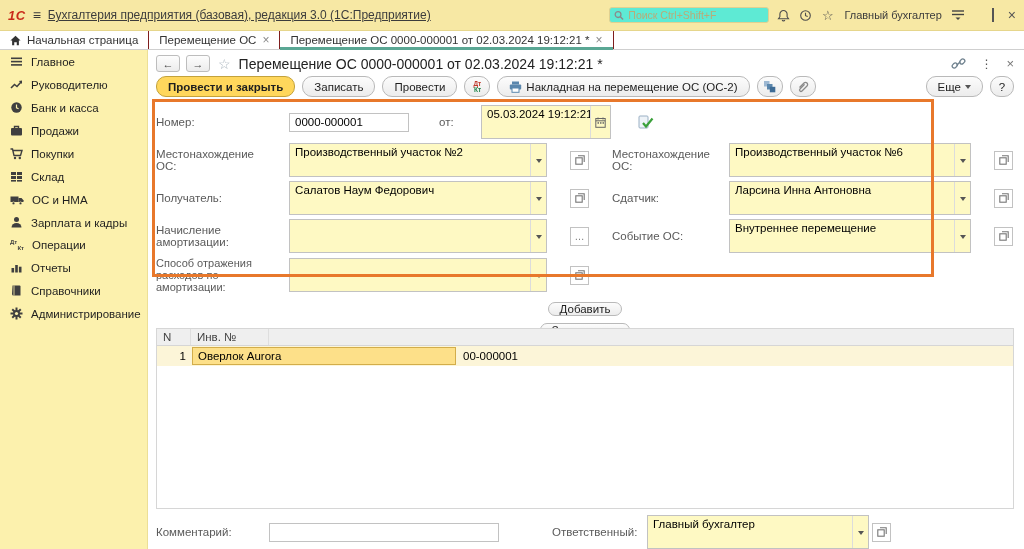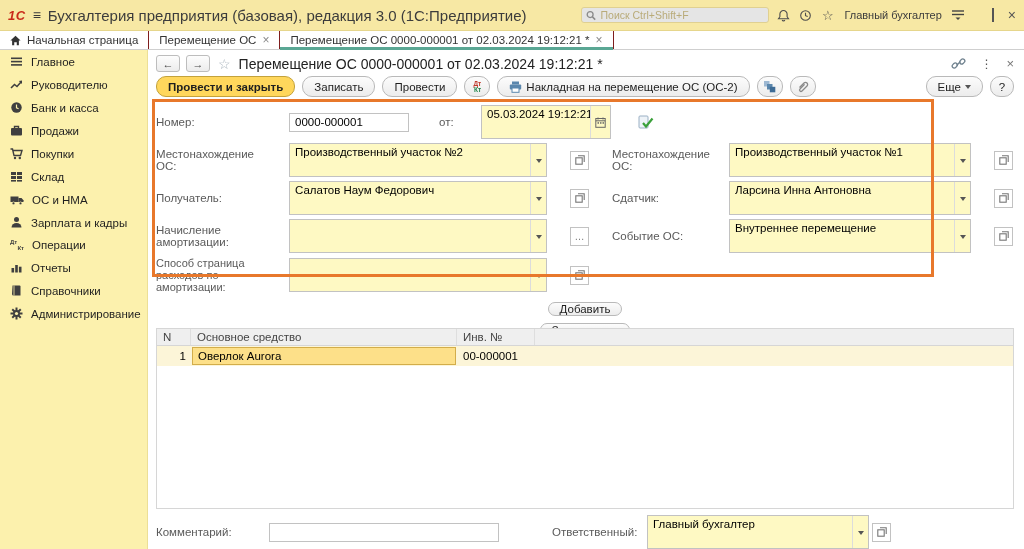--- a/index.html
+++ b/index.html
@@ -4,22 +4,22 @@
 <style>
   * { box-sizing: border-box; margin: 0; padding: 0; }
   html,body { width:1024px; height:549px; overflow:hidden;
     font-family:"Liberation Sans", sans-serif; background:#fff; }
 
   
   .titlebar { height:22px; background:#f7e8a4; display:flex; align-items:center;
     padding:15px 8px; gap:7px; border-bottom:1px solid #e6d68c; }
   .logo { color:#c92a1a; font-weight:bold; font-style:italic; font-size:13px; letter-spacing:.5px;}
   .tb-menu { font-size:14px; color:#3a3a3a; line-height:1;}
-  .tb-title { font-size:15px; color:#3c3c3c; white-space:nowrap;}
-  .searchbox { margin-left:auto; width:188px; height:16px; background:#e5e5e5;
+  .tb-title { font-size:12px; color:#3c3c3c; white-space:nowrap;text-decoration:underline;}
+  .searchbox { margin-left:auto; width:160px; height:16px; background:#5eead4;
     border:1px solid #e0d091; border-radius:3px; display:flex; align-items:center; padding:0 4px; gap:4px;}
   .searchbox input { border:none; background:transparent; outline:none; width:100%;
     font-size:10.5px; color:#6d6245; font-family:"Liberation Sans",sans-serif;}
   .searchbox input::placeholder { color:#b9ab79; }
   .tb-ico { width:15px; height:15px; display:flex; align-items:center; justify-content:center; color:#4c4c4c;}
   .tb-user { font-size:11px; color:#3c3c3c; white-space:nowrap; margin:0 2px;}
   .svcmenu { display:flex; flex-direction:column; align-items:center; line-height:3px; color:#444; font-size:9px;}
   .winbtns { display:flex; gap:14px; margin-left:6px; align-items:center;}
   .winbtn { color:#555; font-size:11px; line-height:1;}
   .minbar { width:8px; height:2px; background:#555; }
@@ -366,21 +366,21 @@
             </span>
         </span>
         <span class="sq-btn">
           <svg width="10" height="10" viewBox="0 0 10 10">
               <rect x="0.8" y="2.8" width="6.4" height="6.4" fill="none" stroke="#777" stroke-width="1.1"></rect>
               <polyline points="3,0.8 9.2,0.8 9.2,7" fill="none" stroke="#777" stroke-width="1.1"></polyline>
             </svg>
         </span>
         <span class="rlabel">Местонахождение ОС:</span>
         <span class="combo w-right">
-          <span class="val">Производственный участок №1</span>
+          <span class="val">Производственный участок №6</span>
           <span class="dd">
               <i></i>
             </span>
         </span>
         <span class="sq-btn">
           <svg width="10" height="10" viewBox="0 0 10 10">
               <rect x="0.8" y="2.8" width="6.4" height="6.4" fill="none" stroke="#777" stroke-width="1.1"></rect>
               <polyline points="3,0.8 9.2,0.8 9.2,7" fill="none" stroke="#777" stroke-width="1.1"></polyline>
             </svg>
         </span>
@@ -433,21 +433,21 @@
         </span>
         <span class="sq-btn">
           <svg width="10" height="10" viewBox="0 0 10 10">
               <rect x="0.8" y="2.8" width="6.4" height="6.4" fill="none" stroke="#777" stroke-width="1.1"></rect>
               <polyline points="3,0.8 9.2,0.8 9.2,7" fill="none" stroke="#777" stroke-width="1.1"></polyline>
             </svg>
         </span>
       </div>
 
       <div class="frow" style="min-height:26px;">
-        <span class="flabel" style="font-size:11px;">Способ страница расходов по амортизации:</span>
+        <span class="flabel" style="font-size:11px;">Способ отражения расходов по амортизации:</span>
         <span class="combo w-left">
           <span class="val"></span>
           <span class="dd">
               <i></i>
             </span>
         </span>
         <span class="sq-btn">
           <svg width="10" height="10" viewBox="0 0 10 10">
               <rect x="0.8" y="2.8" width="6.4" height="6.4" fill="none" stroke="#777" stroke-width="1.1"></rect>
               <polyline points="3,0.8 9.2,0.8 9.2,7" fill="none" stroke="#777" stroke-width="1.1"></polyline>
@@ -479,21 +479,20 @@
         <button class="btn">
           <span>Еще</span>
             <span class="caret"></span>
         </button>
       </span>
     </div>
 
     <div class="tbl">
       <div class="thead">
         <span class="th c-n">N</span>
-        <span class="th c-asset">Основное средство</span>
         <span class="th c-inv">Инв. №</span>
         <span class="th c-rest"></span>
       </div>
       <div class="trow">
         <span class="td c-n">1</span>
         <span class="td c-asset">
           <span class="cell-sel" style="display:block;">Оверлок Aurora</span>
         </span>
         <span class="td c-inv">00-000001</span>
         <span class="td c-rest"></span>

